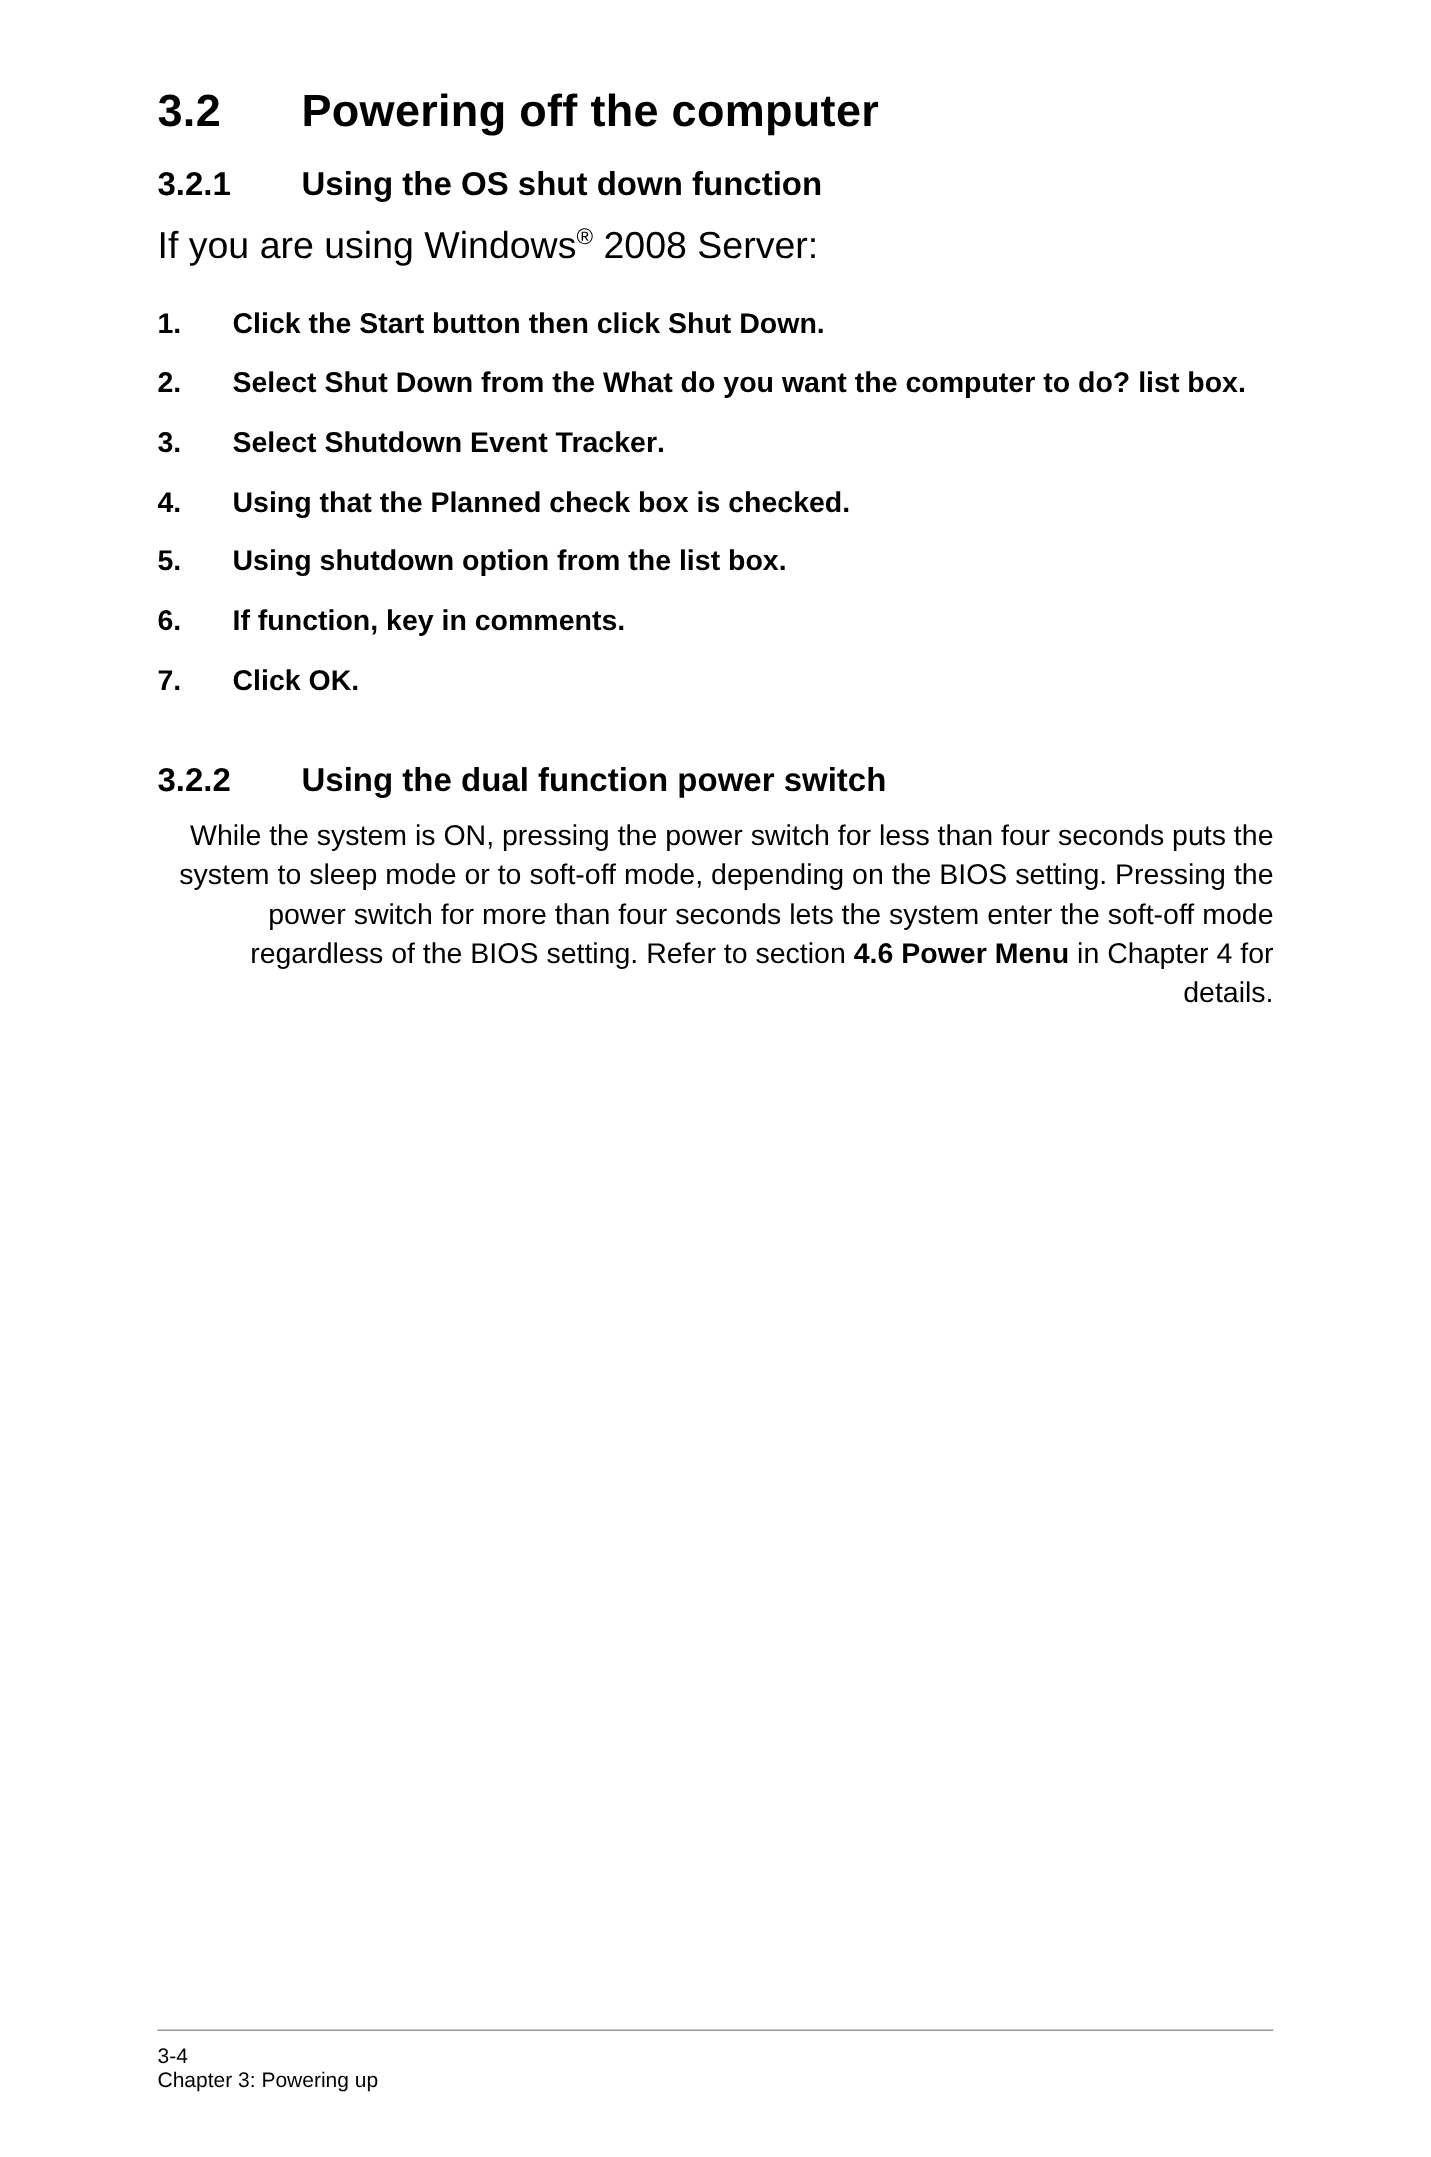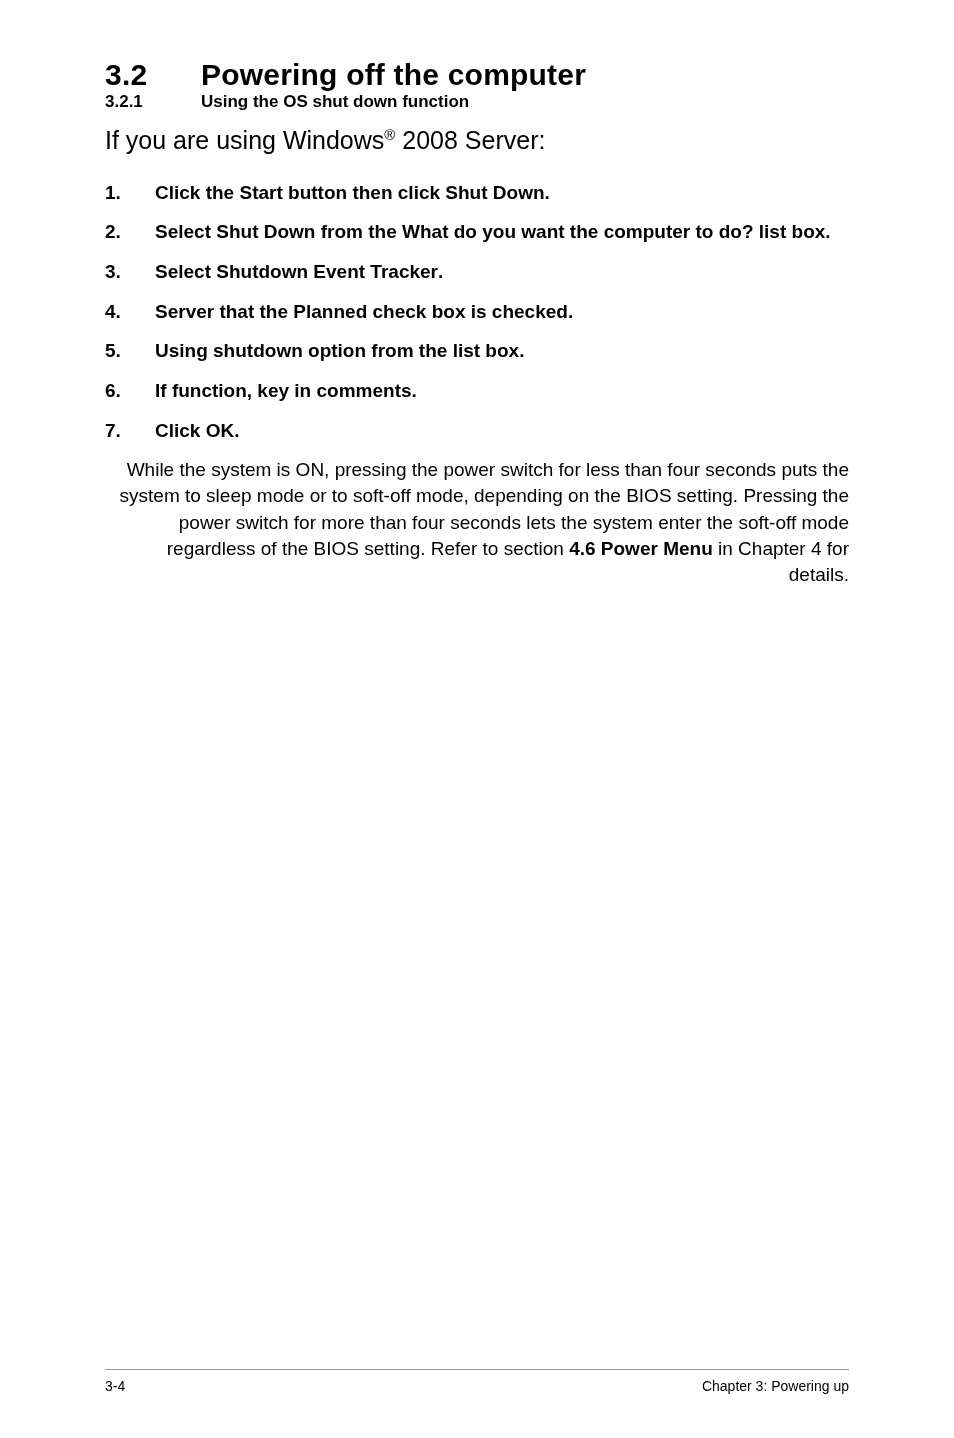--- a/index.html
+++ b/index.html
@@ -14,29 +14,30 @@
   }
   .page {
     padding: 58px 105px 0 105px;
     height: 100%;
     position: relative;
     box-sizing: border-box;
   }
   .h1 {
     font-weight: bold;
     font-size: 30px;
+    margin-bottom: 18px;
     letter-spacing: 0.2px;
   }
   .h1 .secnum {
     display: inline-block;
     width: 96px;
   }
   .h2 {
     font-weight: bold;
-    font-size: 17px;
+    font-size: 22px;
     margin-top: 0;
     margin-bottom: 12px;
   }
   .h2.spaced-top {
     margin-top: 40px;
   }
   .h2 .subsecnum {
     display: inline-block;
     width: 96px;
   }
@@ -81,23 +82,24 @@
     bottom: 44px;
     left: 105px;
     right: 105px;
   }
   .footer-line {
     border-top: 1px solid #999999;
     margin-bottom: 8px;
   }
   .footer-row {
     display: flex;
-    justify-content: space-between;
+    justify-content: flex-end;
     font-size: 14px;
     color: #000000;
+    flex-direction: column;
   }
 </style>
 </head>
 <body>
 
 <div class="page">
 
   <div class="h1">
     <span class="secnum">3.2</span><span>Powering off the computer</span>
   </div>
@@ -114,33 +116,36 @@
     <li>
       <span>Click the </span><b>Start</b><span> button then click </span><b>Shut Down</b><span>.</span>
     </li>
     <li>
       <span>Select </span><b>Shut Down</b><span> from the </span><b>What do you want the computer to do?</b><span> list box.</span>
     </li>
     <li>
       <span>Select </span><b>Shutdown Event Tracker</b><span>.</span>
     </li>
     <li>
-      <span>Server that the </span><b>Planned</b><span> check box is checked.</span>
+      <span>Using that the </span><b>Planned</b><span> check box is checked.</span>
     </li>
     <li>
       <span>Using shutdown option from the list box.</span>
     </li>
     <li>
       <span>If function, key in comments.</span>
     </li>
     <li>
       <span>Click </span><b>OK</b><span>.</span>
     </li>
   </ol>
 
+  <div class="h2 spaced-top">
+    <span class="subsecnum">3.2.2</span><span>Using the dual function power switch</span>
+  </div>
 
   <div class="bodytext">
     <span>While the system is ON, pressing the power switch for less than four seconds puts the system to sleep mode or to soft-off mode, depending on the BIOS setting. Pressing the power switch for more than four seconds lets the system enter the soft-off mode regardless of the BIOS setting. Refer to section </span><b>4.6  Power Menu</b><span> in Chapter 4 for details.</span>
   </div>
 
   <div class="footer">
     <div class="footer-line"></div>
     <div class="footer-row">
       <span>3-4</span>
       <span>Chapter 3: Powering up</span>

